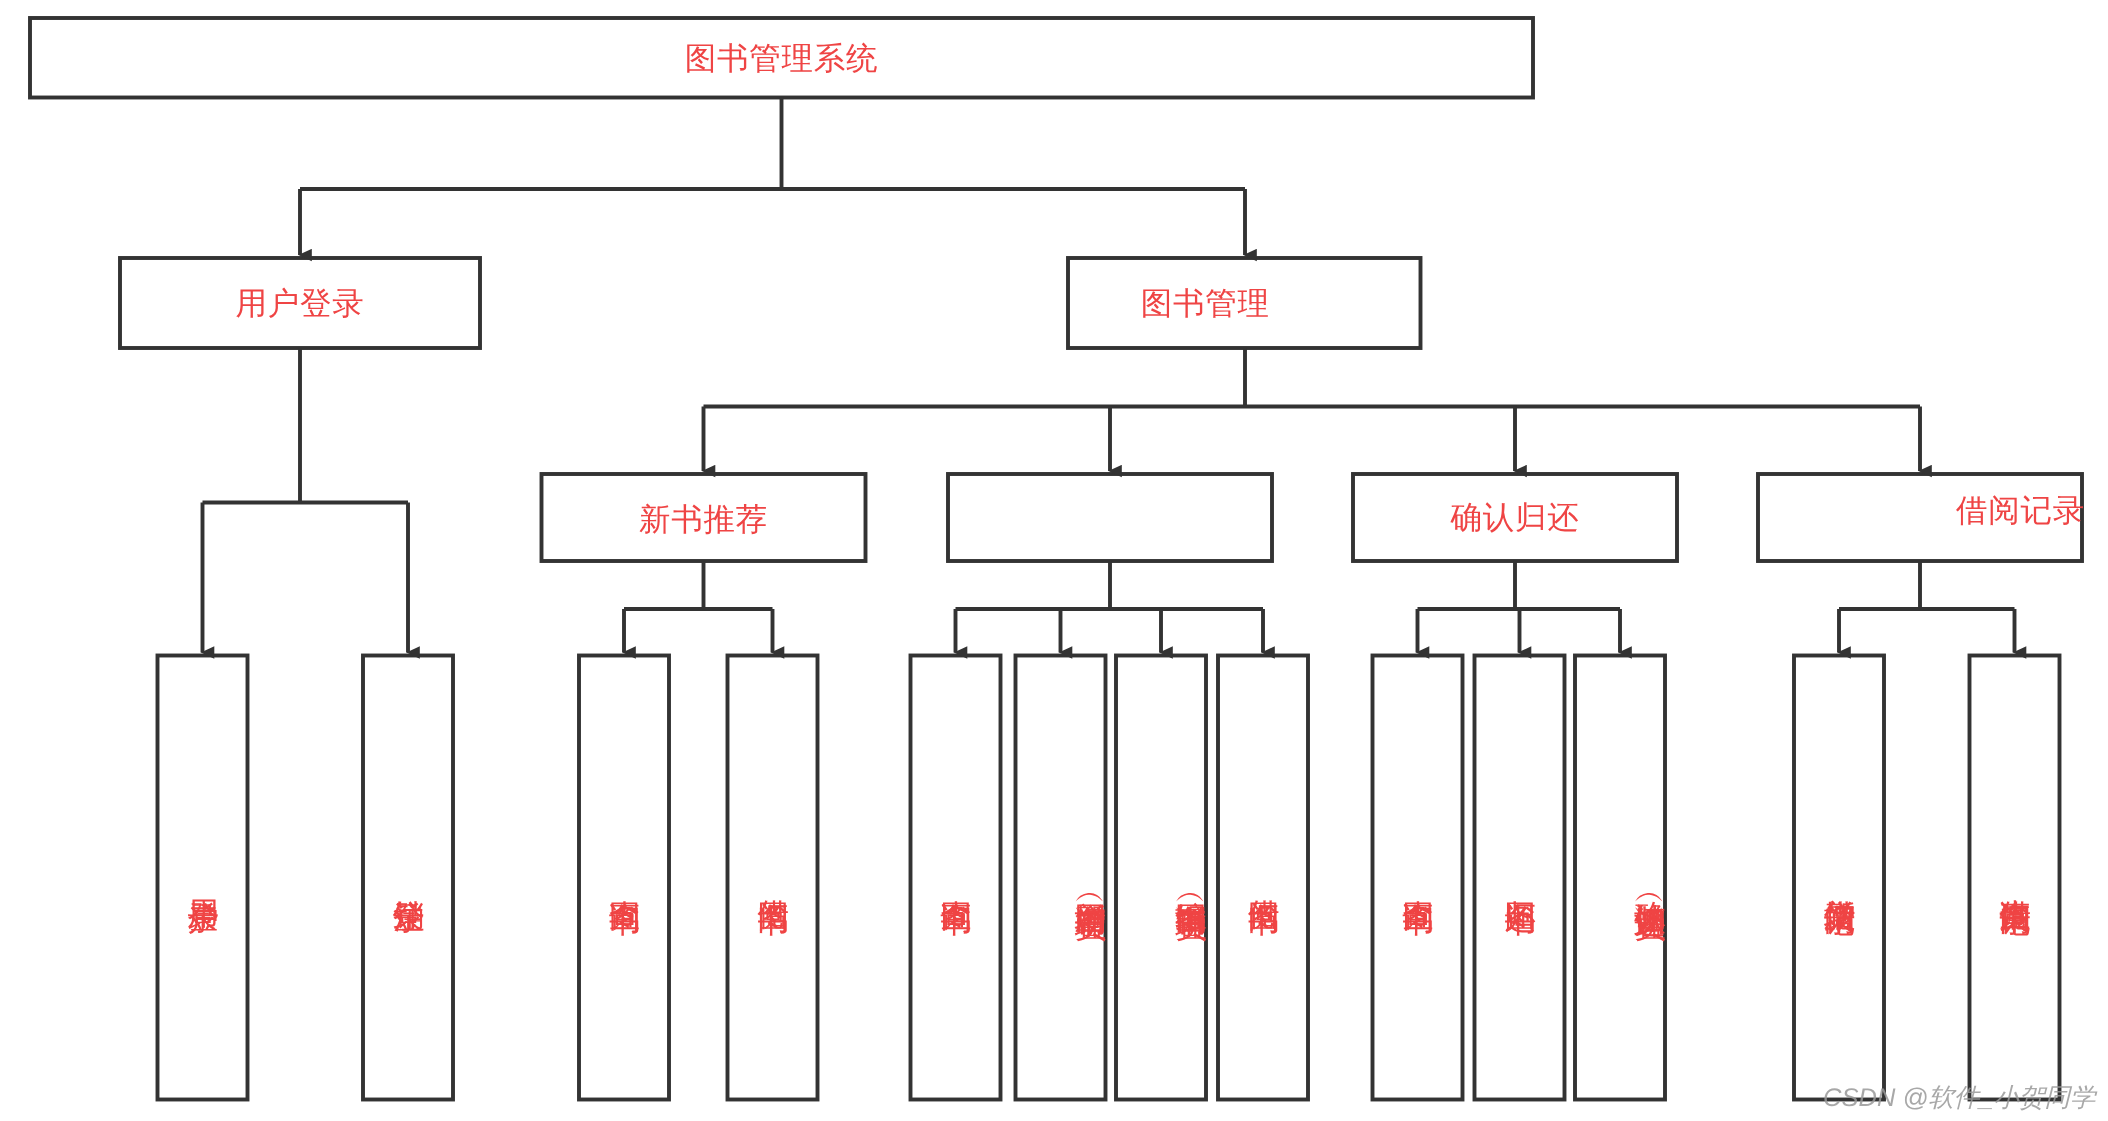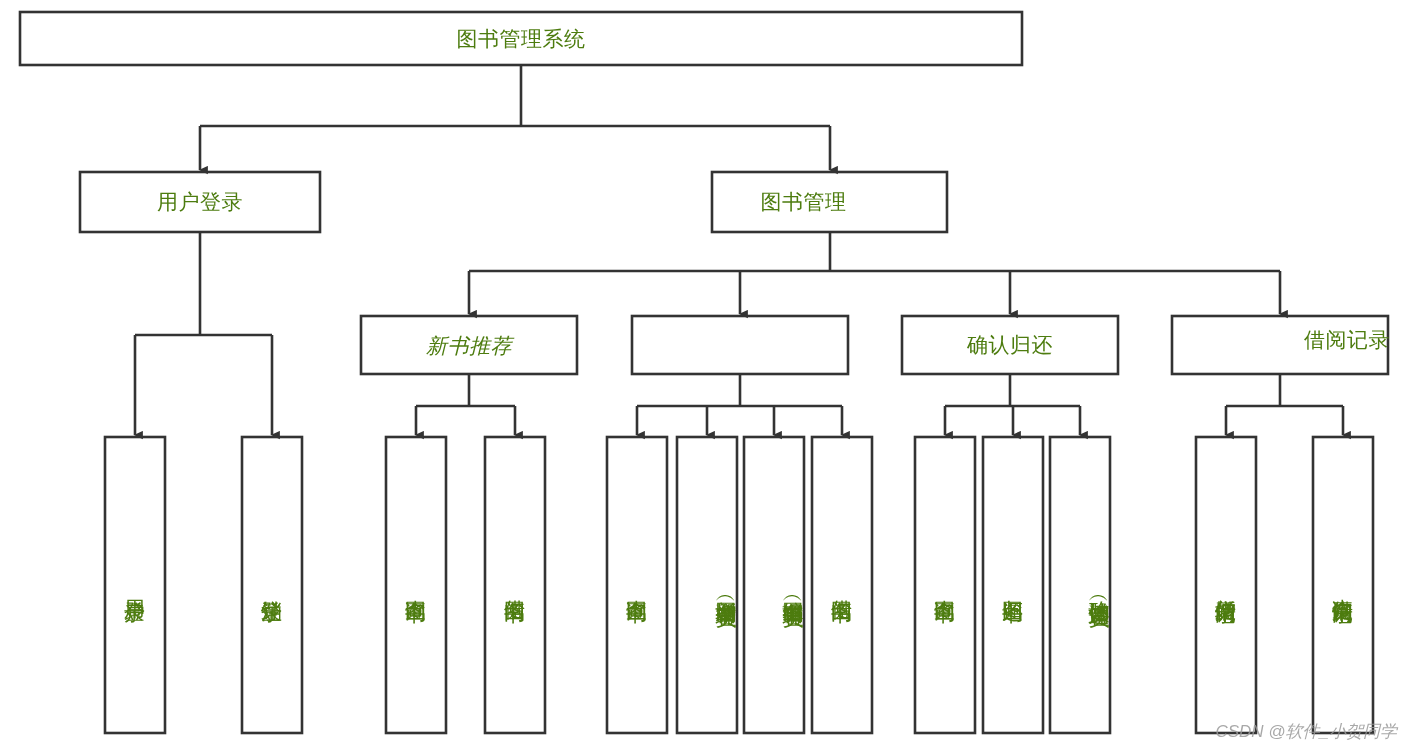--- a/index.html
+++ b/index.html
@@ -39,21 +39,21 @@
     stroke-linecap: butt;
   }
   .arrow-head {
     fill: #333333;
   }
   .node-label {
     position: absolute;
     display: flex;
     align-items: center;
     justify-content: center;
-    color: #4d7c0f;
+    color: #ef4444;
     font-family: "Liberation Sans", sans-serif;
     pointer-events: none;
     text-align: center;
   }
   .horiz-label {
     font-size: 21px;
     letter-spacing: 0.5px;
   }
   .vert-label {
     writing-mode: vertical-rl;
@@ -161,21 +161,21 @@
     <path class="connector" d="M 1226 406 L 1343 406"></path>
     <path class="connector" marker-end="url(#arrow)" d="M 1226 406 L 1226 435"></path>
     <path class="connector" marker-end="url(#arrow)" d="M 1343 406 L 1343 435"></path>
   </svg>
 
   <div class="node-label horiz-label" style="left:20px; top:12px; width:1002px; height:53px;">图书管理系统</div>
 
   <div class="node-label horiz-label" style="left:80px; top:172px; width:240px; height:60px;">用户登录</div>
   <div class="node-label horiz-label" style="left:686px; top:172px; width:235px; height:60px;">图书管理</div>
 
-  <div class="node-label horiz-label" style="left:361px; top:316px; width:216px; height:60px;font-style:italic;">新书推荐</div>
+  <div class="node-label horiz-label" style="left:361px; top:316px; width:216px; height:60px;">新书推荐</div>
   <div class="node-label horiz-label" style="left:902px; top:316px; width:216px; height:58px;">确认归还</div>
   <div class="node-label horiz-label" style="left:1239px; top:316px; width:216px; height:48px;">借阅记录</div>
 
   <div class="node-label vert-label centered" style="left:105px; top:437px; width:60px; height:296px;">用户登录</div>
   <div class="node-label vert-label centered" style="left:242px; top:437px; width:60px; height:296px;">注销登录</div>
 
   <div class="node-label vert-label centered" style="left:386px; top:437px; width:60px; height:296px;">查询图书</div>
   <div class="node-label vert-label centered" style="left:485px; top:437px; width:60px; height:296px;">借阅图书</div>
 
   <div class="node-label vert-label centered" style="left:607px; top:437px; width:60px; height:296px;">查询图书</div>

